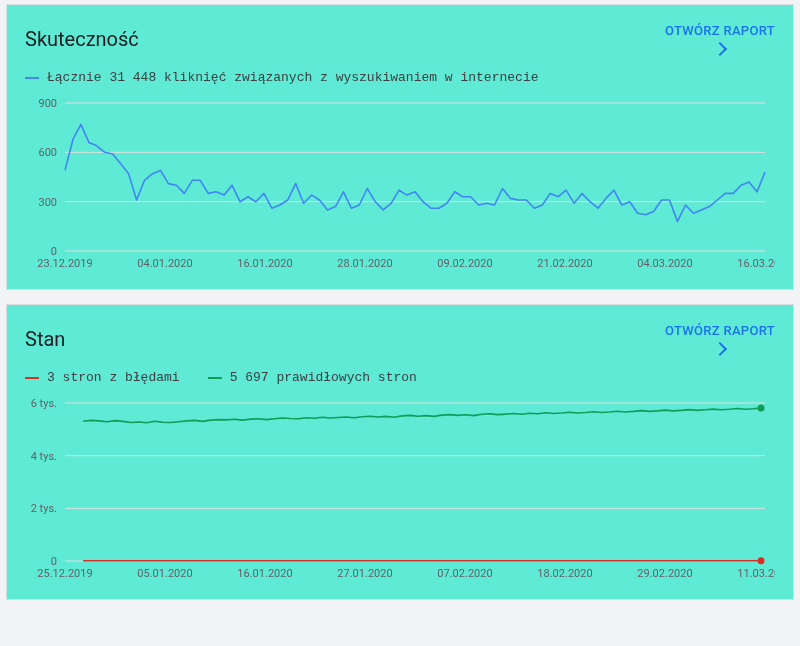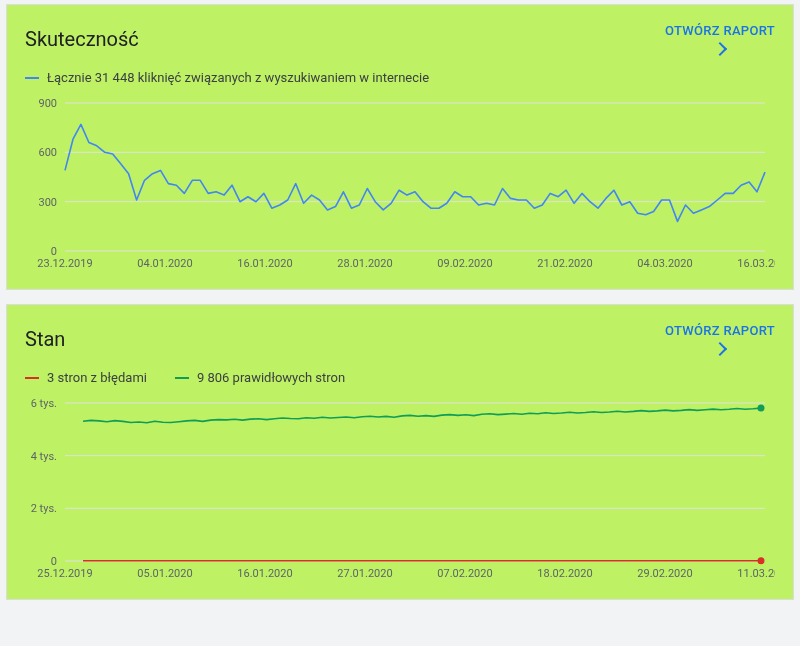--- a/index.html
+++ b/index.html
@@ -9,21 +9,21 @@
     font-family: Roboto, "Segoe UI", Arial, sans-serif;
     font-size: 14px;
     color: #202124;
   }
   .page {
     width: 800px;
     box-sizing: border-box;
     padding: 0;
   }
   .card {
-    background: #bef264;
+    background: #5eead4;
     border: 1px solid #dadce0;
     margin: 4px 6px 14px 6px;
     box-sizing: border-box;
   }
   .card-header {
     display: flex;
     align-items: center;
     justify-content: space-between;
     padding: 18px 18px 8px 18px;
   }
@@ -56,20 +56,21 @@
     gap: 28px;
     flex-wrap: wrap;
     padding: 8px 18px 0 18px;
     font-size: 13px;
     color: #3c4043;
   }
   .legend-item {
     display: inline-flex;
     align-items: center;
     gap: 8px;
+    font-family: Liberation Mono, monospace;
   }
   .legend-swatch {
     width: 14px;
     height: 2px;
     background: #000;
   }
   .chart-wrap {
     padding: 10px 18px 16px 18px;
   }
   svg { display: block; width: 100%; }
@@ -130,21 +131,21 @@
         <span class="chev"></span>
       </div>
     </div>
     <div class="legend">
       <span class="legend-item">
         <span class="legend-swatch" style="background:#d93025"></span>
         <span>3 stron z błędami</span>
       </span>
       <span class="legend-item">
         <span class="legend-swatch" style="background:#0f9d58"></span>
-        <span>9 806 prawidłowych stron</span>
+        <span>5 697 prawidłowych stron</span>
       </span>
     </div>
     <div class="chart-wrap">
       <svg id="chart-coverage" height="188" viewBox="0 0 750 188">
           <g class="grid">
             <line x1="40" x2="740" y1="166" y2="166"></line>
             <line x1="40" x2="740" y1="113.33333333333334" y2="113.33333333333334"></line>
             <line x1="40" x2="740" y1="60.66666666666667" y2="60.66666666666667"></line>
             <line x1="40" x2="740" y1="8" y2="8"></line>
           </g>

